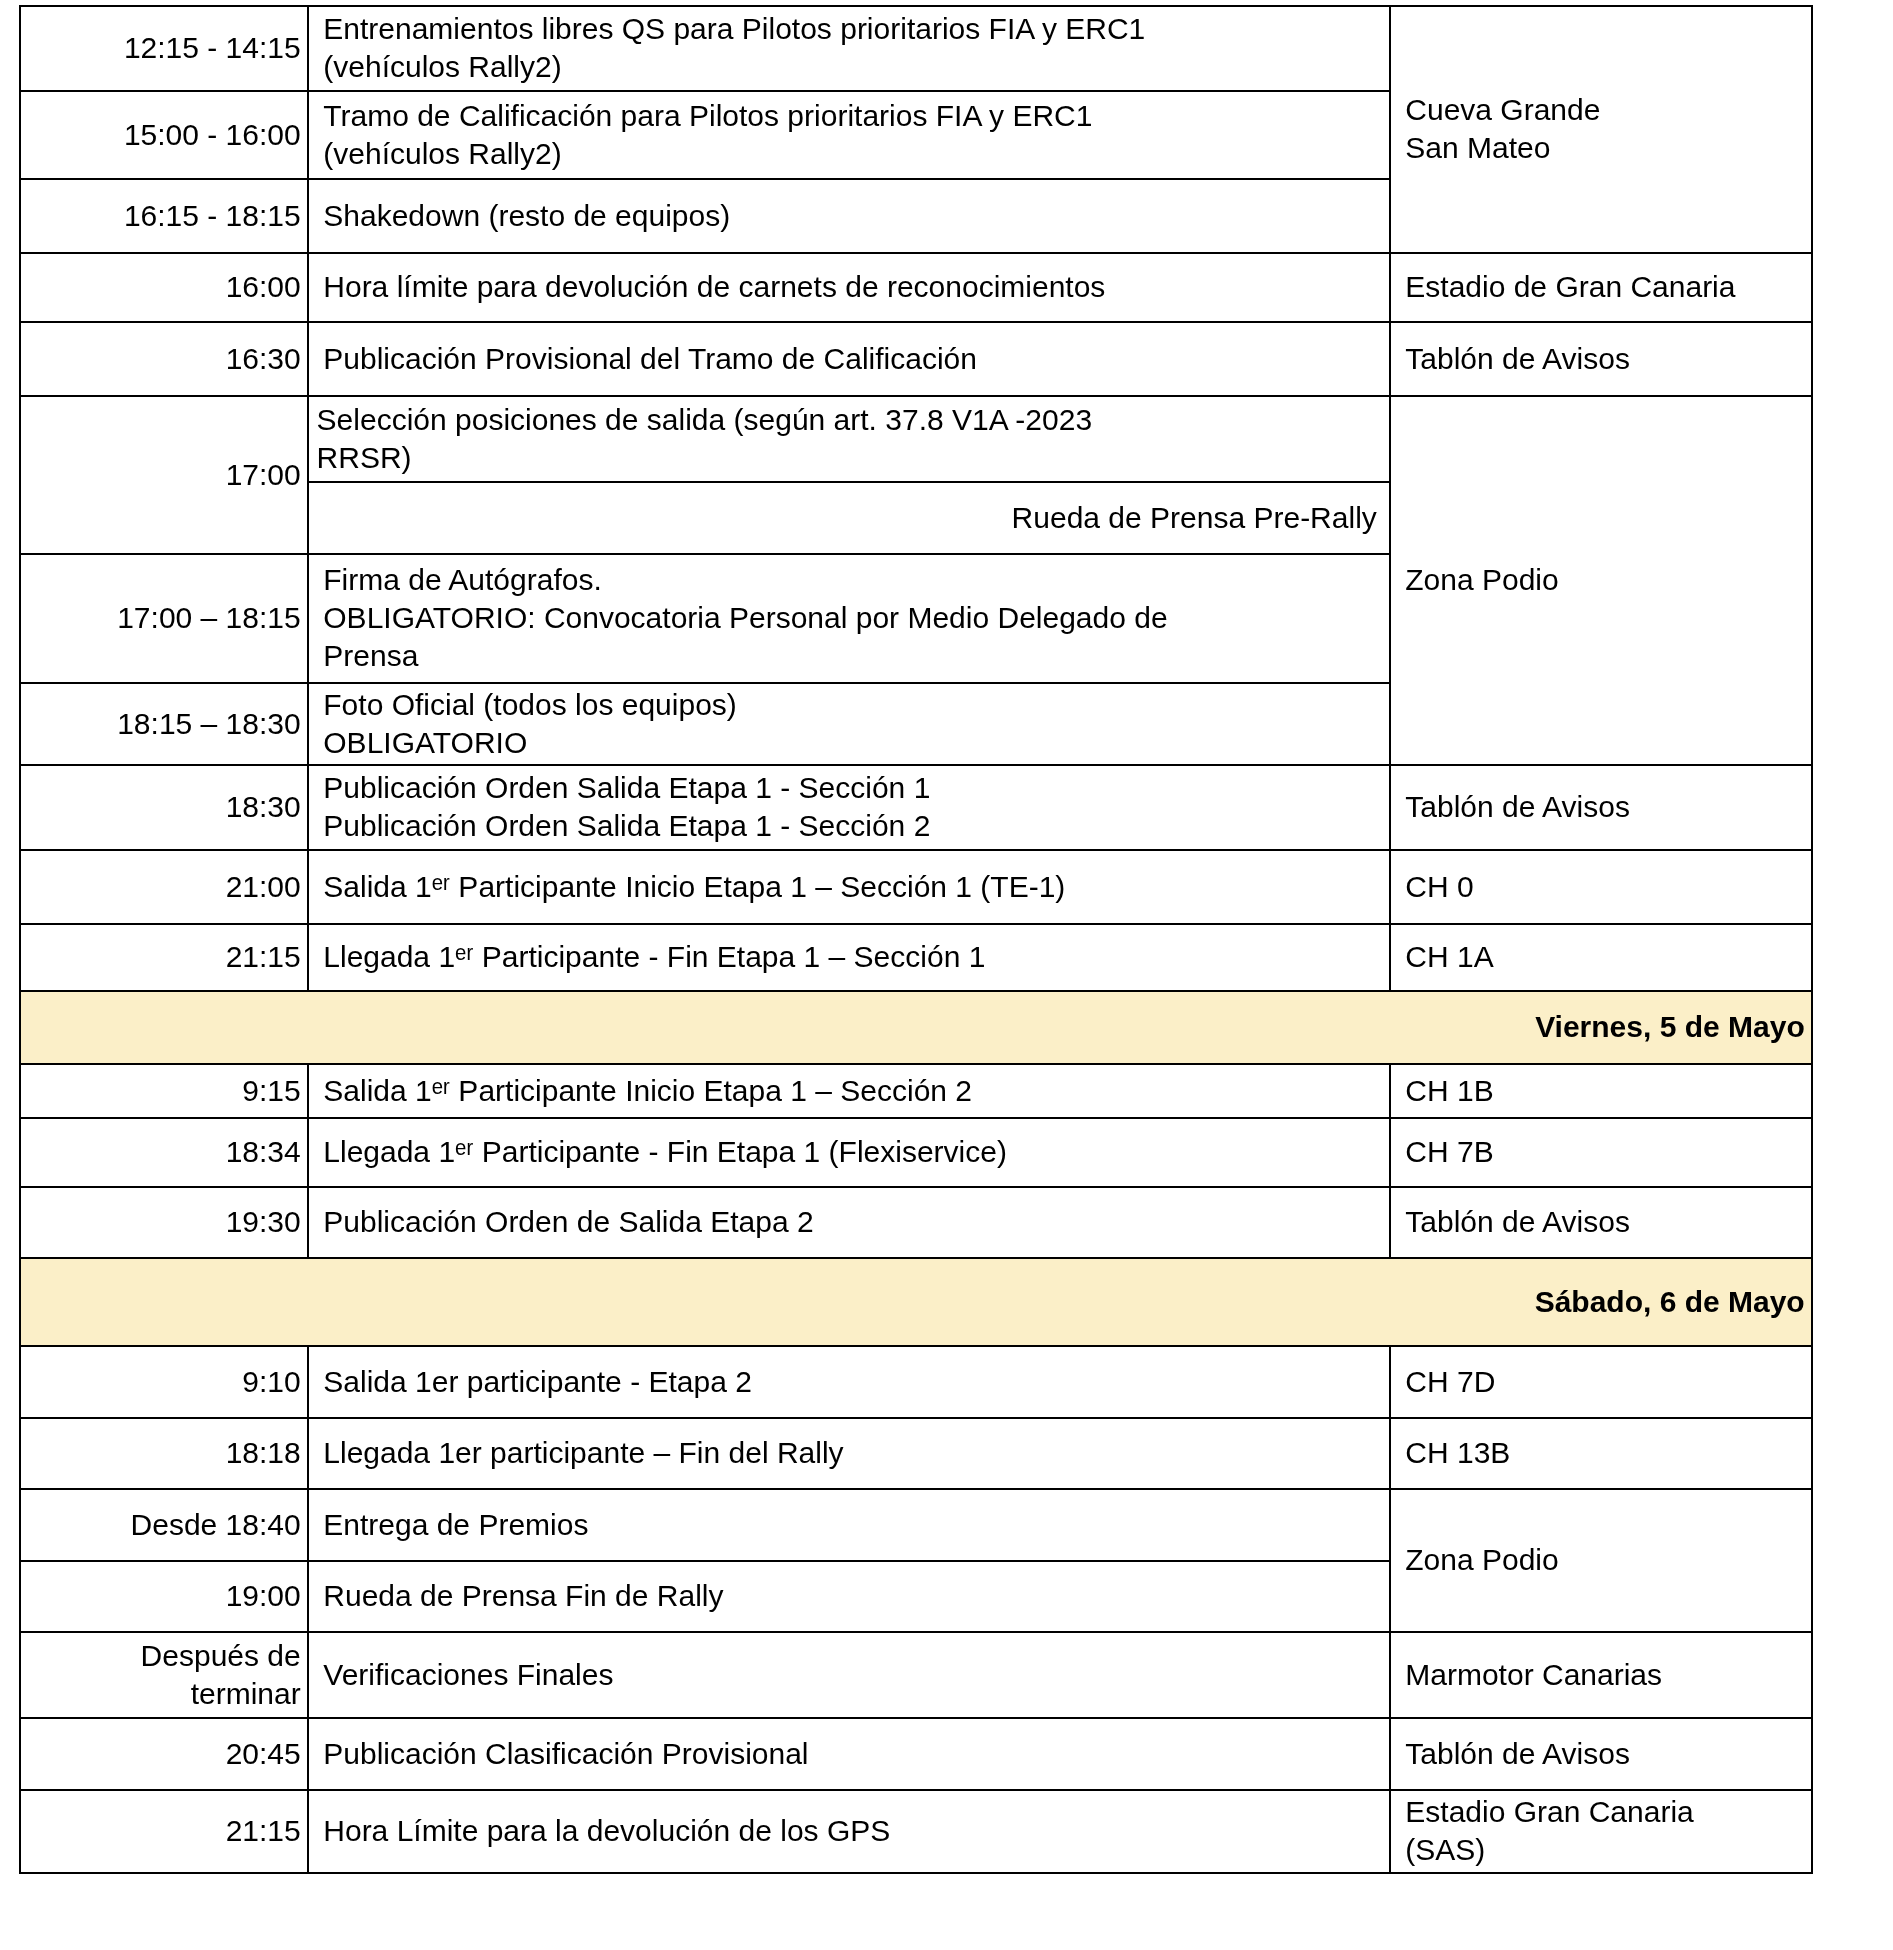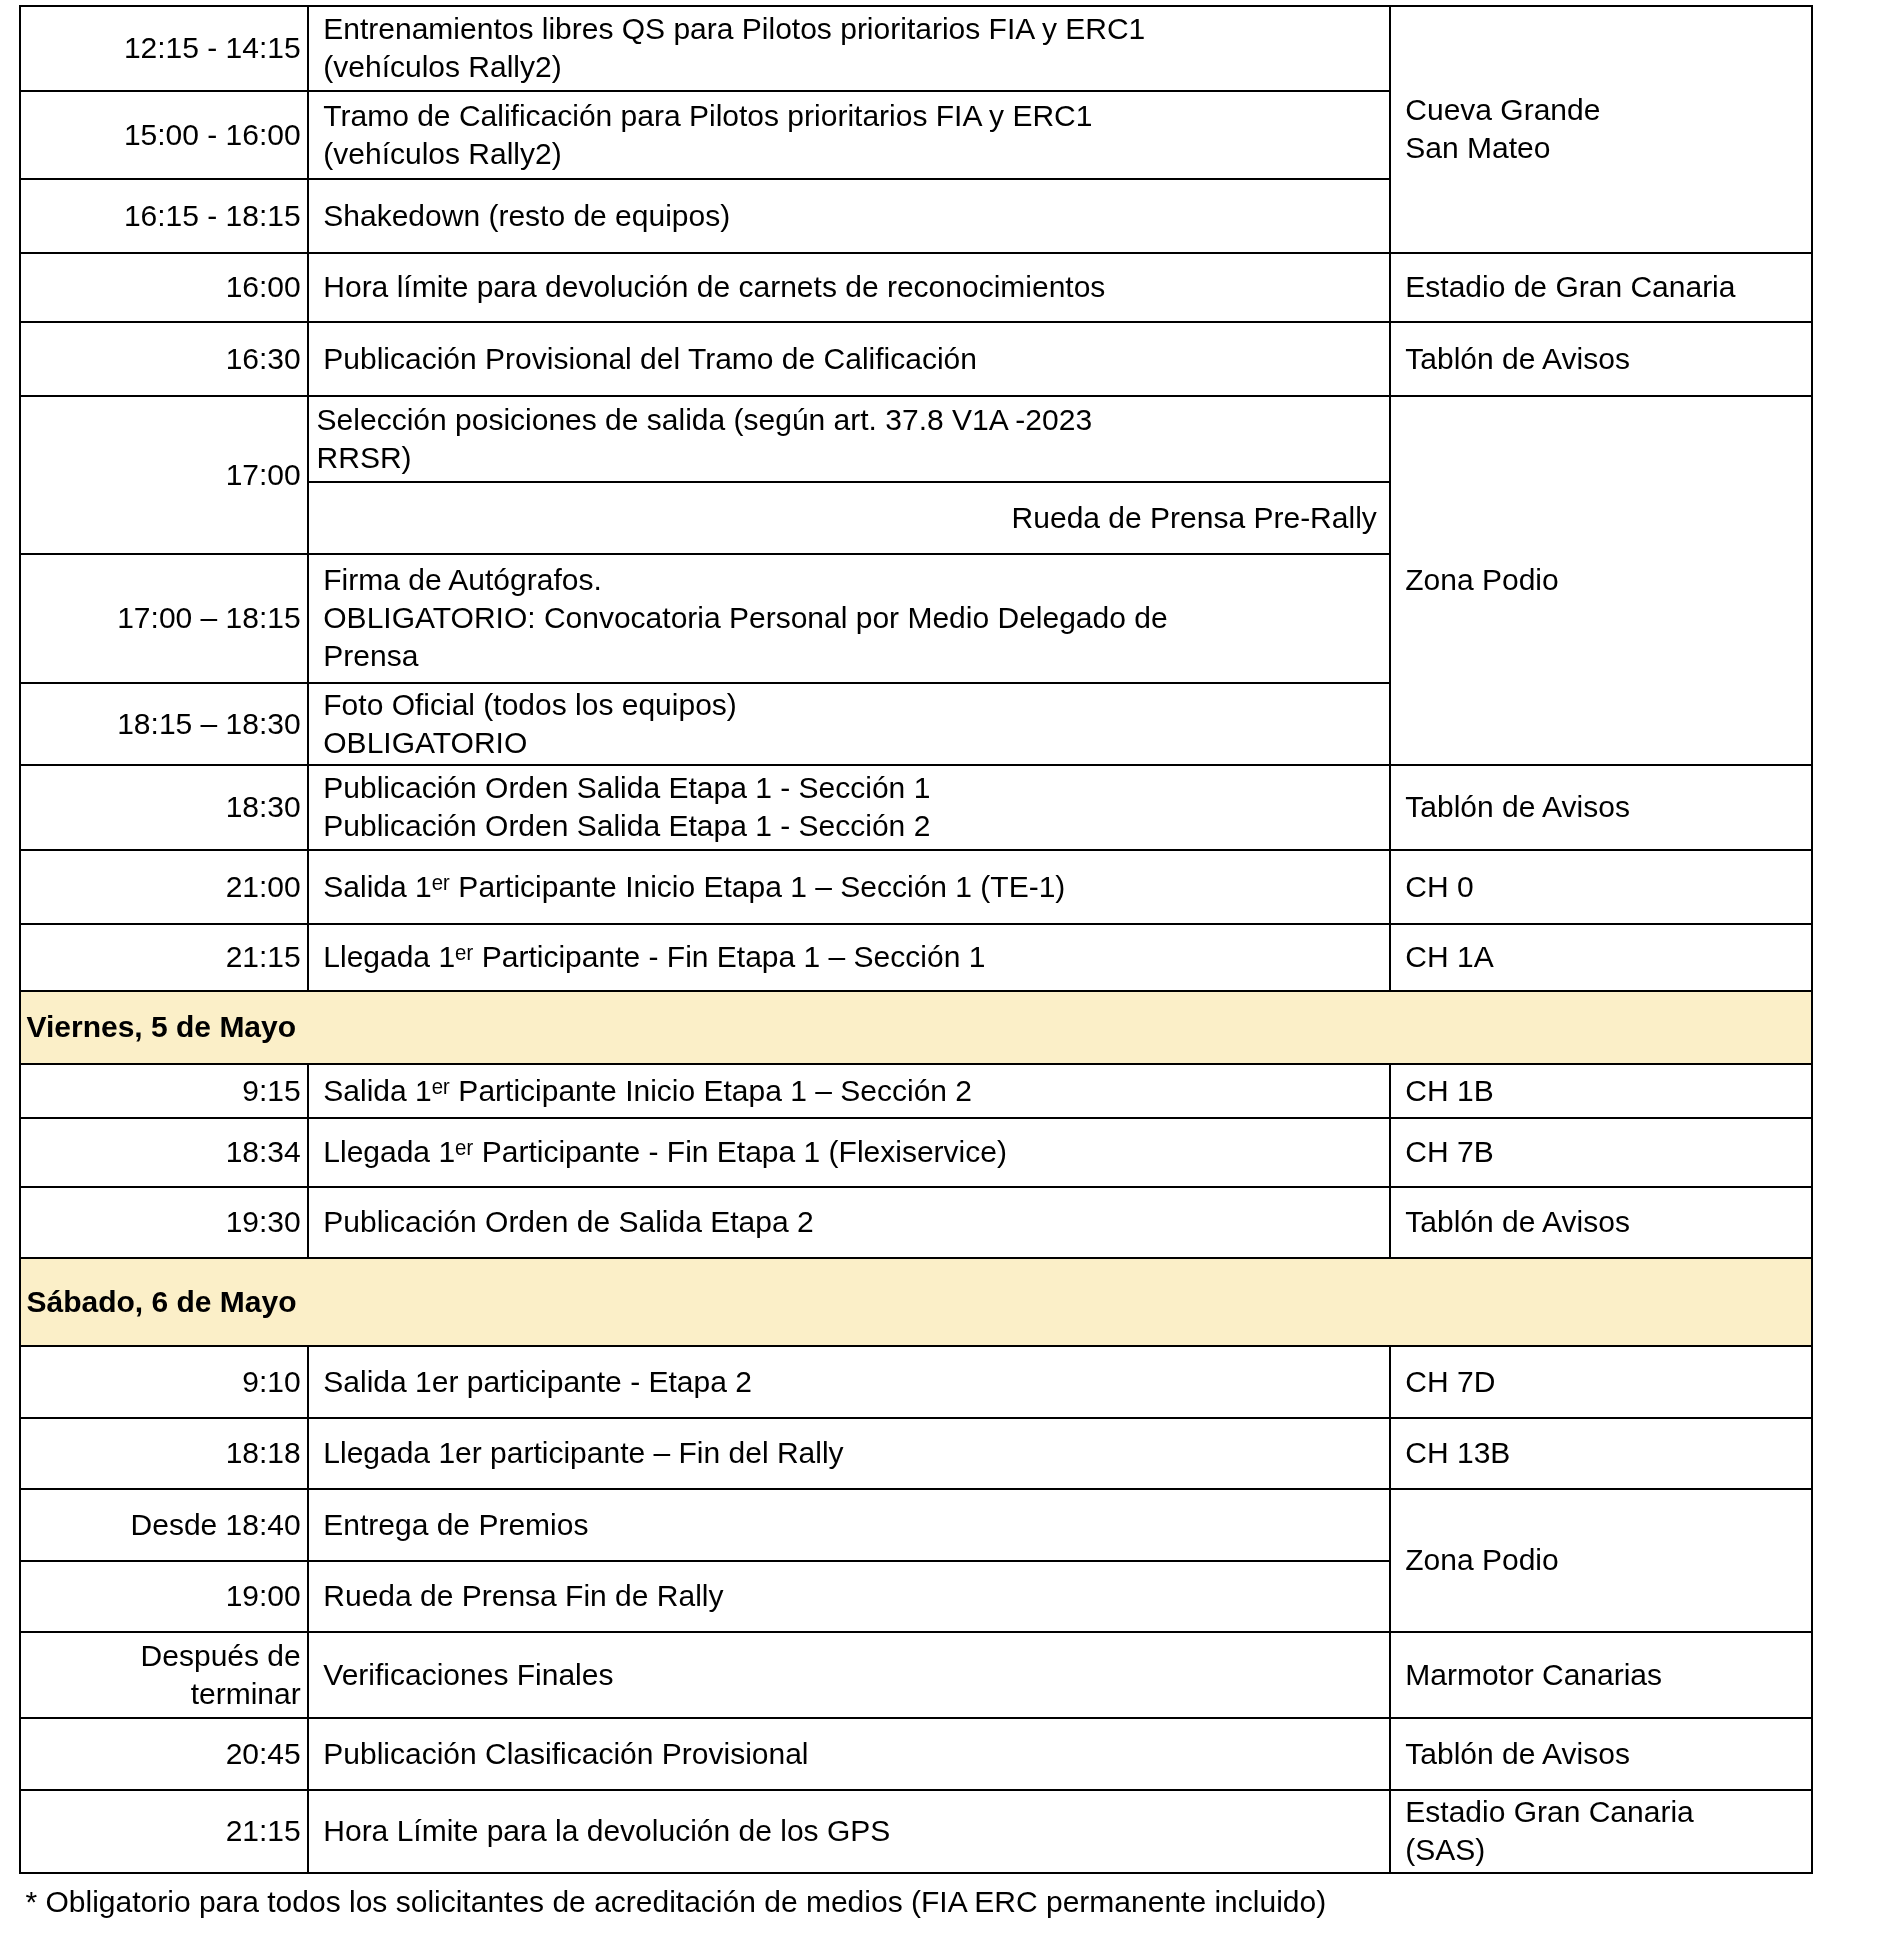--- a/index.html
+++ b/index.html
@@ -38,21 +38,21 @@
     text-align: right;
     padding: 2px 5.9px;
   }
   td.desc, td.loc {
     text-align: left;
     padding: 2px 11.8px 2px 14.7px;
   }
   tr.day-row td {
     background: #FBEFC8;
     font-weight: bold;
-    text-align: left;
+    text-align: right;
     padding: 2px 5.9px;
   }
   td.thin-bottom { border-bottom-width: 2px; padding-left: 8px; }
   td.thin-top    { border-top-width: 2px; text-align: right; }
   .footnote {
     margin: 8.8px 0 0 6.9px;
     line-height: 37px;
   }
 </style>
 </head>
@@ -181,15 +181,14 @@
       </tr>
       <tr style="height:83px">
         <td class="time">21:15</td>
         <td class="desc">Hora Límite para la devolución de los GPS</td>
         <td class="loc">Estadio Gran Canaria
 (SAS)</td>
       </tr>
     </tbody>
   </table>
 
-  <div class="footnote">* Obligatorio para todos los solicitantes de acreditación de medios (FIA ERC permanente incluido)</div>
 </div>
 
 
 </body></html>

